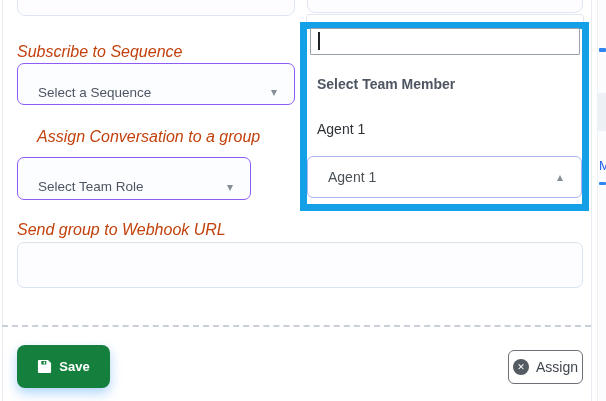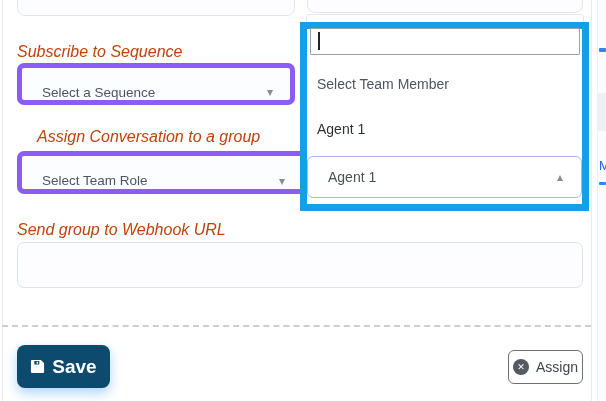--- a/index.html
+++ b/index.html
@@ -19,21 +19,21 @@
   .bg-dash { background:#2f86f0; border-radius:1px; }
   .bg-block { background:#edf0f4; }
   .bg-letter { color:#2563eb; font-size:13px; overflow:hidden; }
 
   
   .field-label { font-size:16px; color:#c2410c;font-style:italic; }
   .partial-input {
     border:1px solid #dfe5f2; border-radius:8px; background:#fdfdff;
   }
   .select-box {
-    border:5px solid #8b5cf6; border-radius:7px; background:#fcfdff;
+    border:1px solid #8b5cf6; border-radius:7px; background:#fcfdff;
     display:flex; align-items:center; padding:16px 17px 0 20px; cursor:pointer;
   }
   .select-box .value { flex:1; font-size:13.5px; color:#4d5562; }
   .caret { color:#868d96; font-size:12px; line-height:1; }
 
   .text-input {
     border:1px solid #dbe3f1; border-radius:7px; background:#fdfdff; width:100%; height:100%;
     font-family:inherit; font-size:13.5px; color:#3a4150; padding:0 12px; outline:none;
   }
 
@@ -52,23 +52,23 @@
     border:1px solid #adb6f0; border-radius:6px; background:#ffffff;
     display:flex; align-items:center; padding:0 18px 0 20px; cursor:pointer;
   }
   .member-select .value { flex:1; font-size:14px; color:#4a5157; }
 
   
   .dashed-divider { border-top:2px dashed #c8cfd7; }
 
   
   .save-btn {
-    background:#0c4a6e; border:none; border-radius:8px; color:#ffffff;
+    background:#15803d; border:none; border-radius:8px; color:#ffffff;
     display:flex; align-items:center; justify-content:center; gap:7px;
-    font-family:inherit; font-size:19px; font-weight:600; cursor:pointer;
+    font-family:inherit; font-size:13px; font-weight:600; cursor:pointer;
     box-shadow:0 5px 12px rgba(23,135,242,.35);
   }
   .close-btn {
     background:#ffffff; border:1px solid #6b7177; border-radius:6px;
     display:flex; align-items:center; justify-content:center; gap:7px;
     font-family:inherit; font-size:14px; color:#40464e; cursor:pointer;
   }
   .close-x-circle {
     width:16px; height:16px; border-radius:50%; background:#545b62; color:#ffffff;
     display:flex; align-items:center; justify-content:center;
@@ -93,35 +93,35 @@
   <div class="abs partial-input" style="left:17px;top:-14px;width:278px;height:30px;"></div>
   <div class="abs partial-input" style="left:307px;top:-14px;width:276px;height:27px;"></div>
 
   <div class="abs field-label" style="left:17px;top:43px;">Subscribe to Sequence</div>
   <div class="abs select-box" style="left:17px;top:63px;width:278px;height:42px;">
     <span class="value">Select a Sequence</span>
     <span class="caret">▾</span>
   </div>
 
   <div class="abs field-label" style="left:17px;top:128px;margin-left:20px;">Assign Conversation to a group</div>
-  <div class="abs select-box" style="left:17px;top:151px;width:290px;height:43px;">
+  <div class="abs select-box" style="left:17px;top:157px;width:234px;height:43px;">
     <span class="value">Select Team Role</span>
     <span class="caret">▾</span>
   </div>
 
   <div class="abs hl-panel-back" style="left:306px;top:14px;width:278px;height:196px;"></div>
 
   <div class="abs hl-box" style="left:300px;top:22px;width:289px;height:189px;"></div>
 
   <div class="abs" style="left:310px;top:28px;width:270px;height:27px;">
     <input class="dd-search" type="text" value="" style="">
   </div>
   <div class="abs dd-caret-bar" style="left:318px;top:32px;"></div>
 
-  <div class="abs dd-option placeholder" style="left:317px;top:76px;width:255px;">Select Team Member</div>
+  <div class="abs dd-option placeholder" style="left:317px;top:76px;width:255px;font-weight:bold;">Select Team Member</div>
   <div class="abs dd-option item" style="left:317px;top:121px;width:255px;">Agent 1</div>
 
   <div class="abs member-select" style="left:307px;top:156px;width:275px;height:42px;">
     <span class="value">Agent 1</span>
     <span class="caret">▴</span>
   </div>
 
   <div class="abs field-label" style="left:17px;top:221px;">Send group to Webhook URL</div>
   <div class="abs" style="left:17px;top:242px;width:566px;height:46px;">
     <input class="text-input" type="text" value="" style="">

